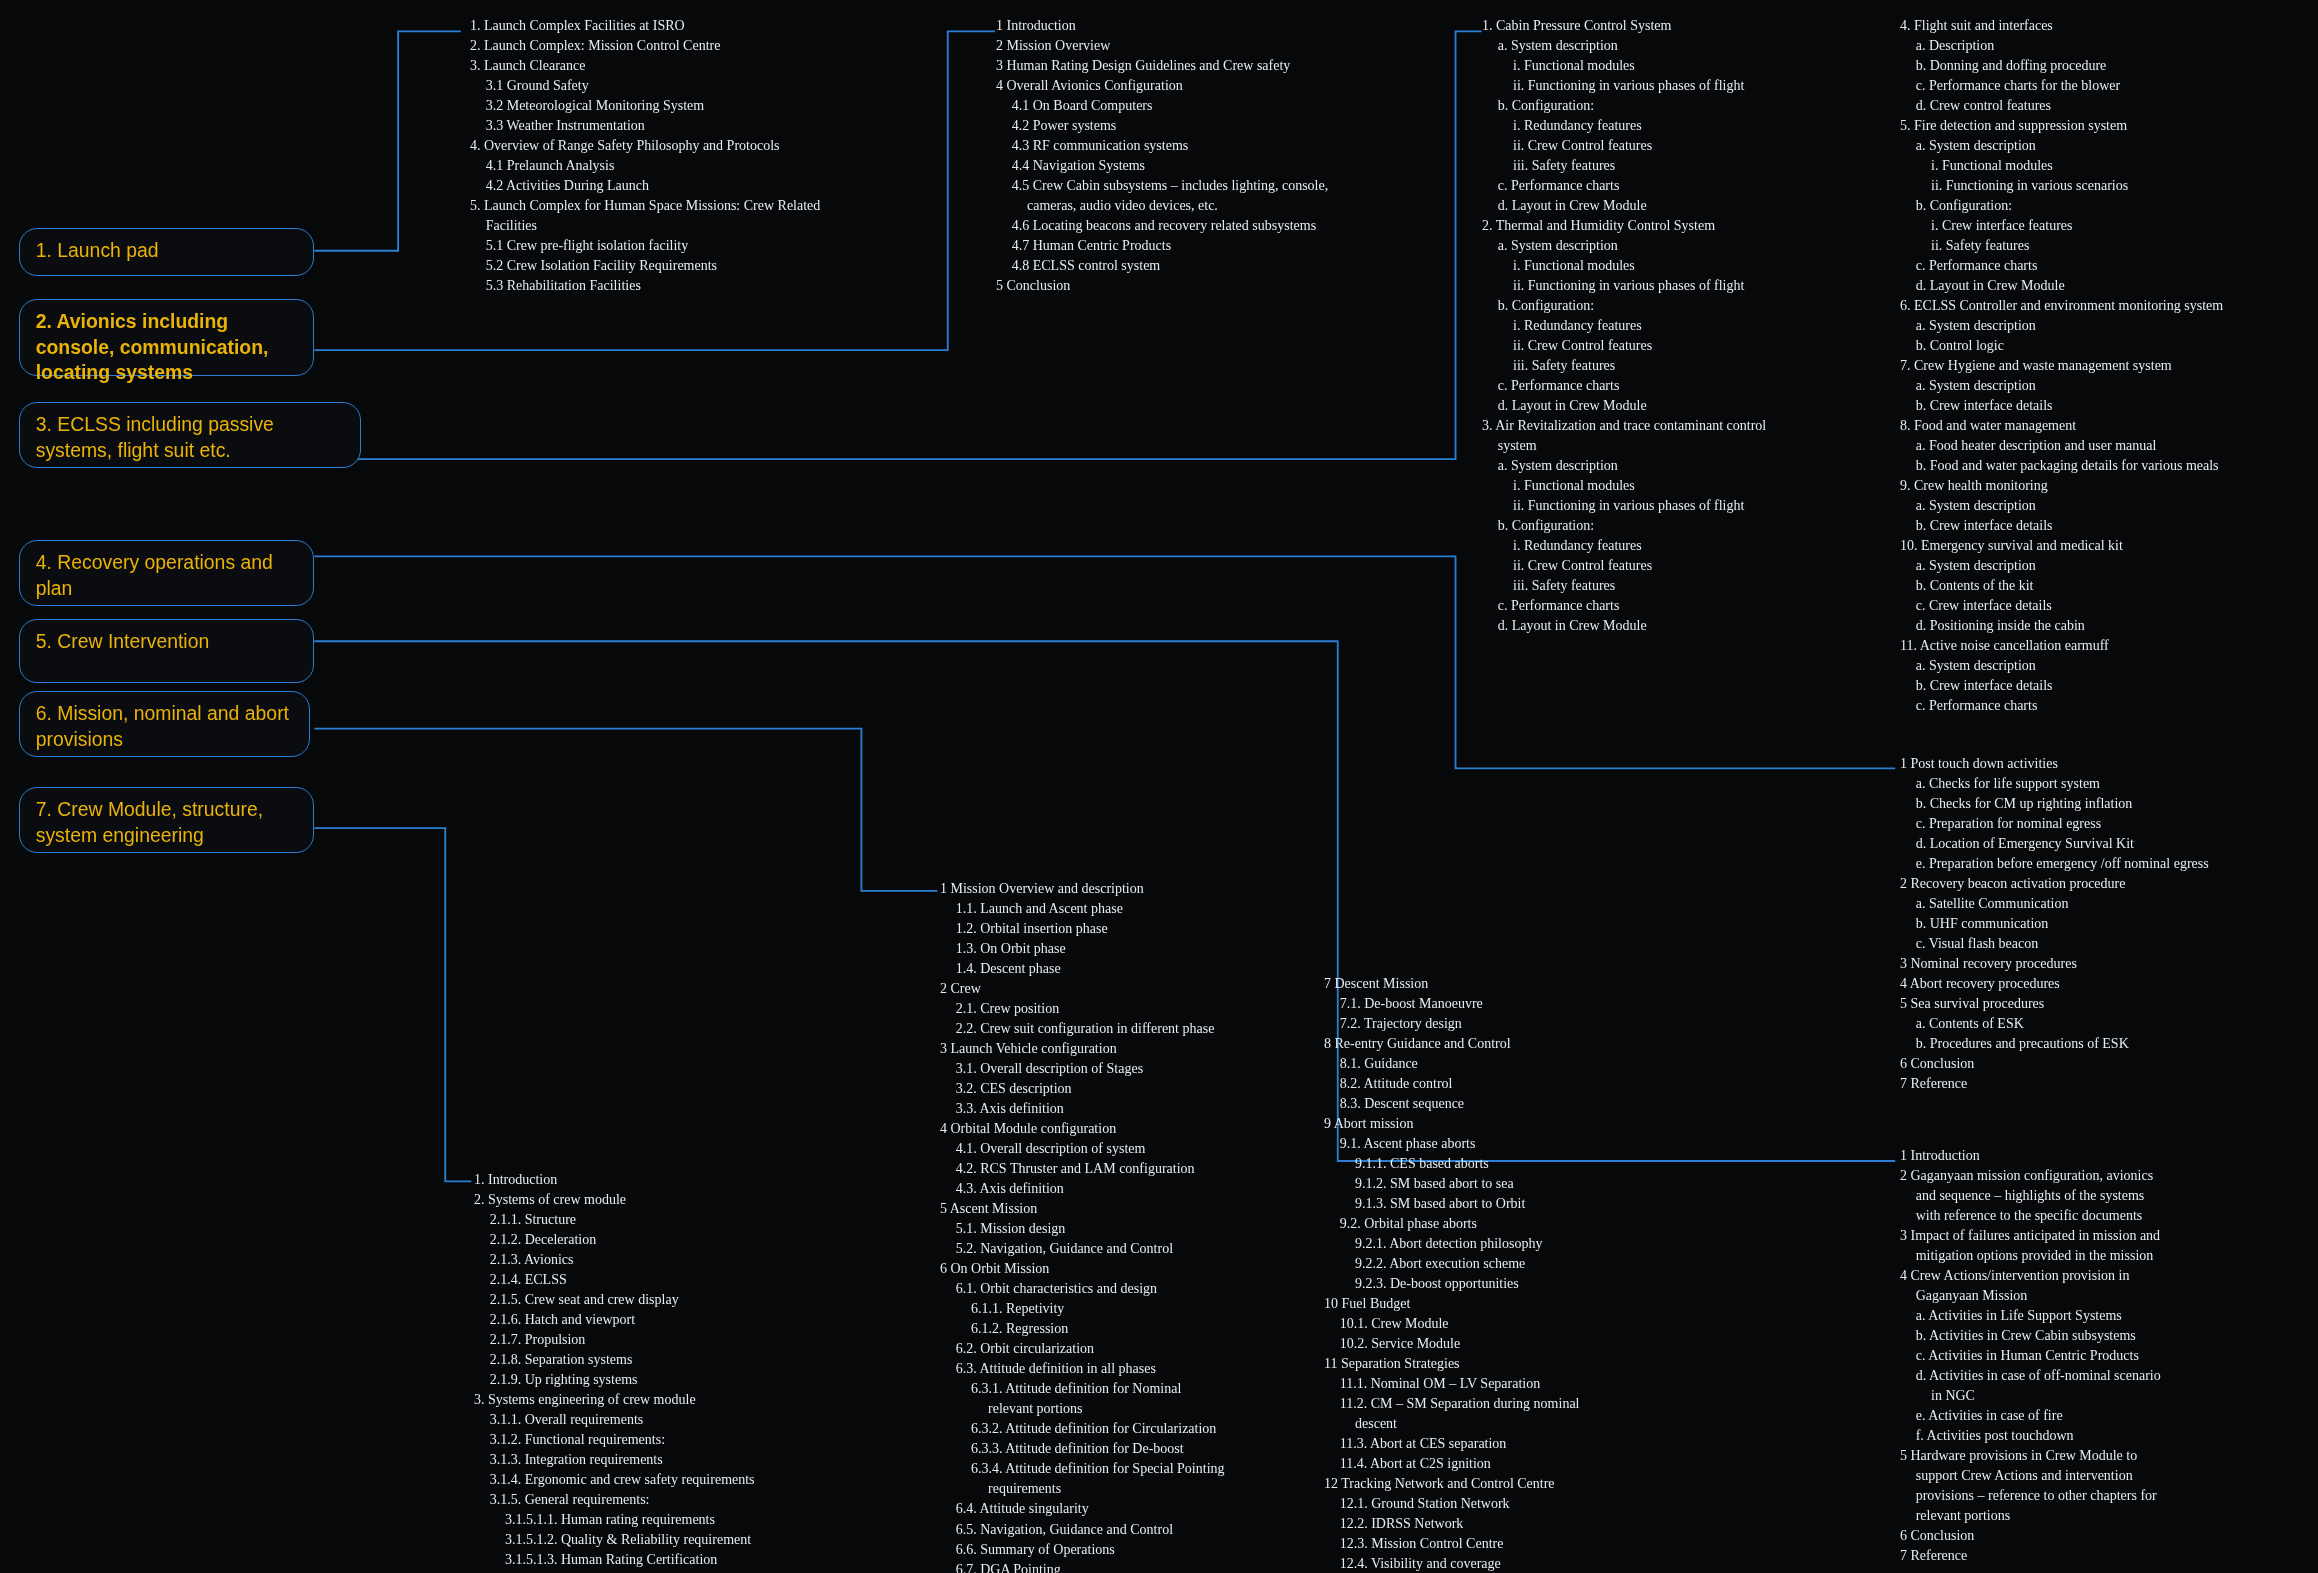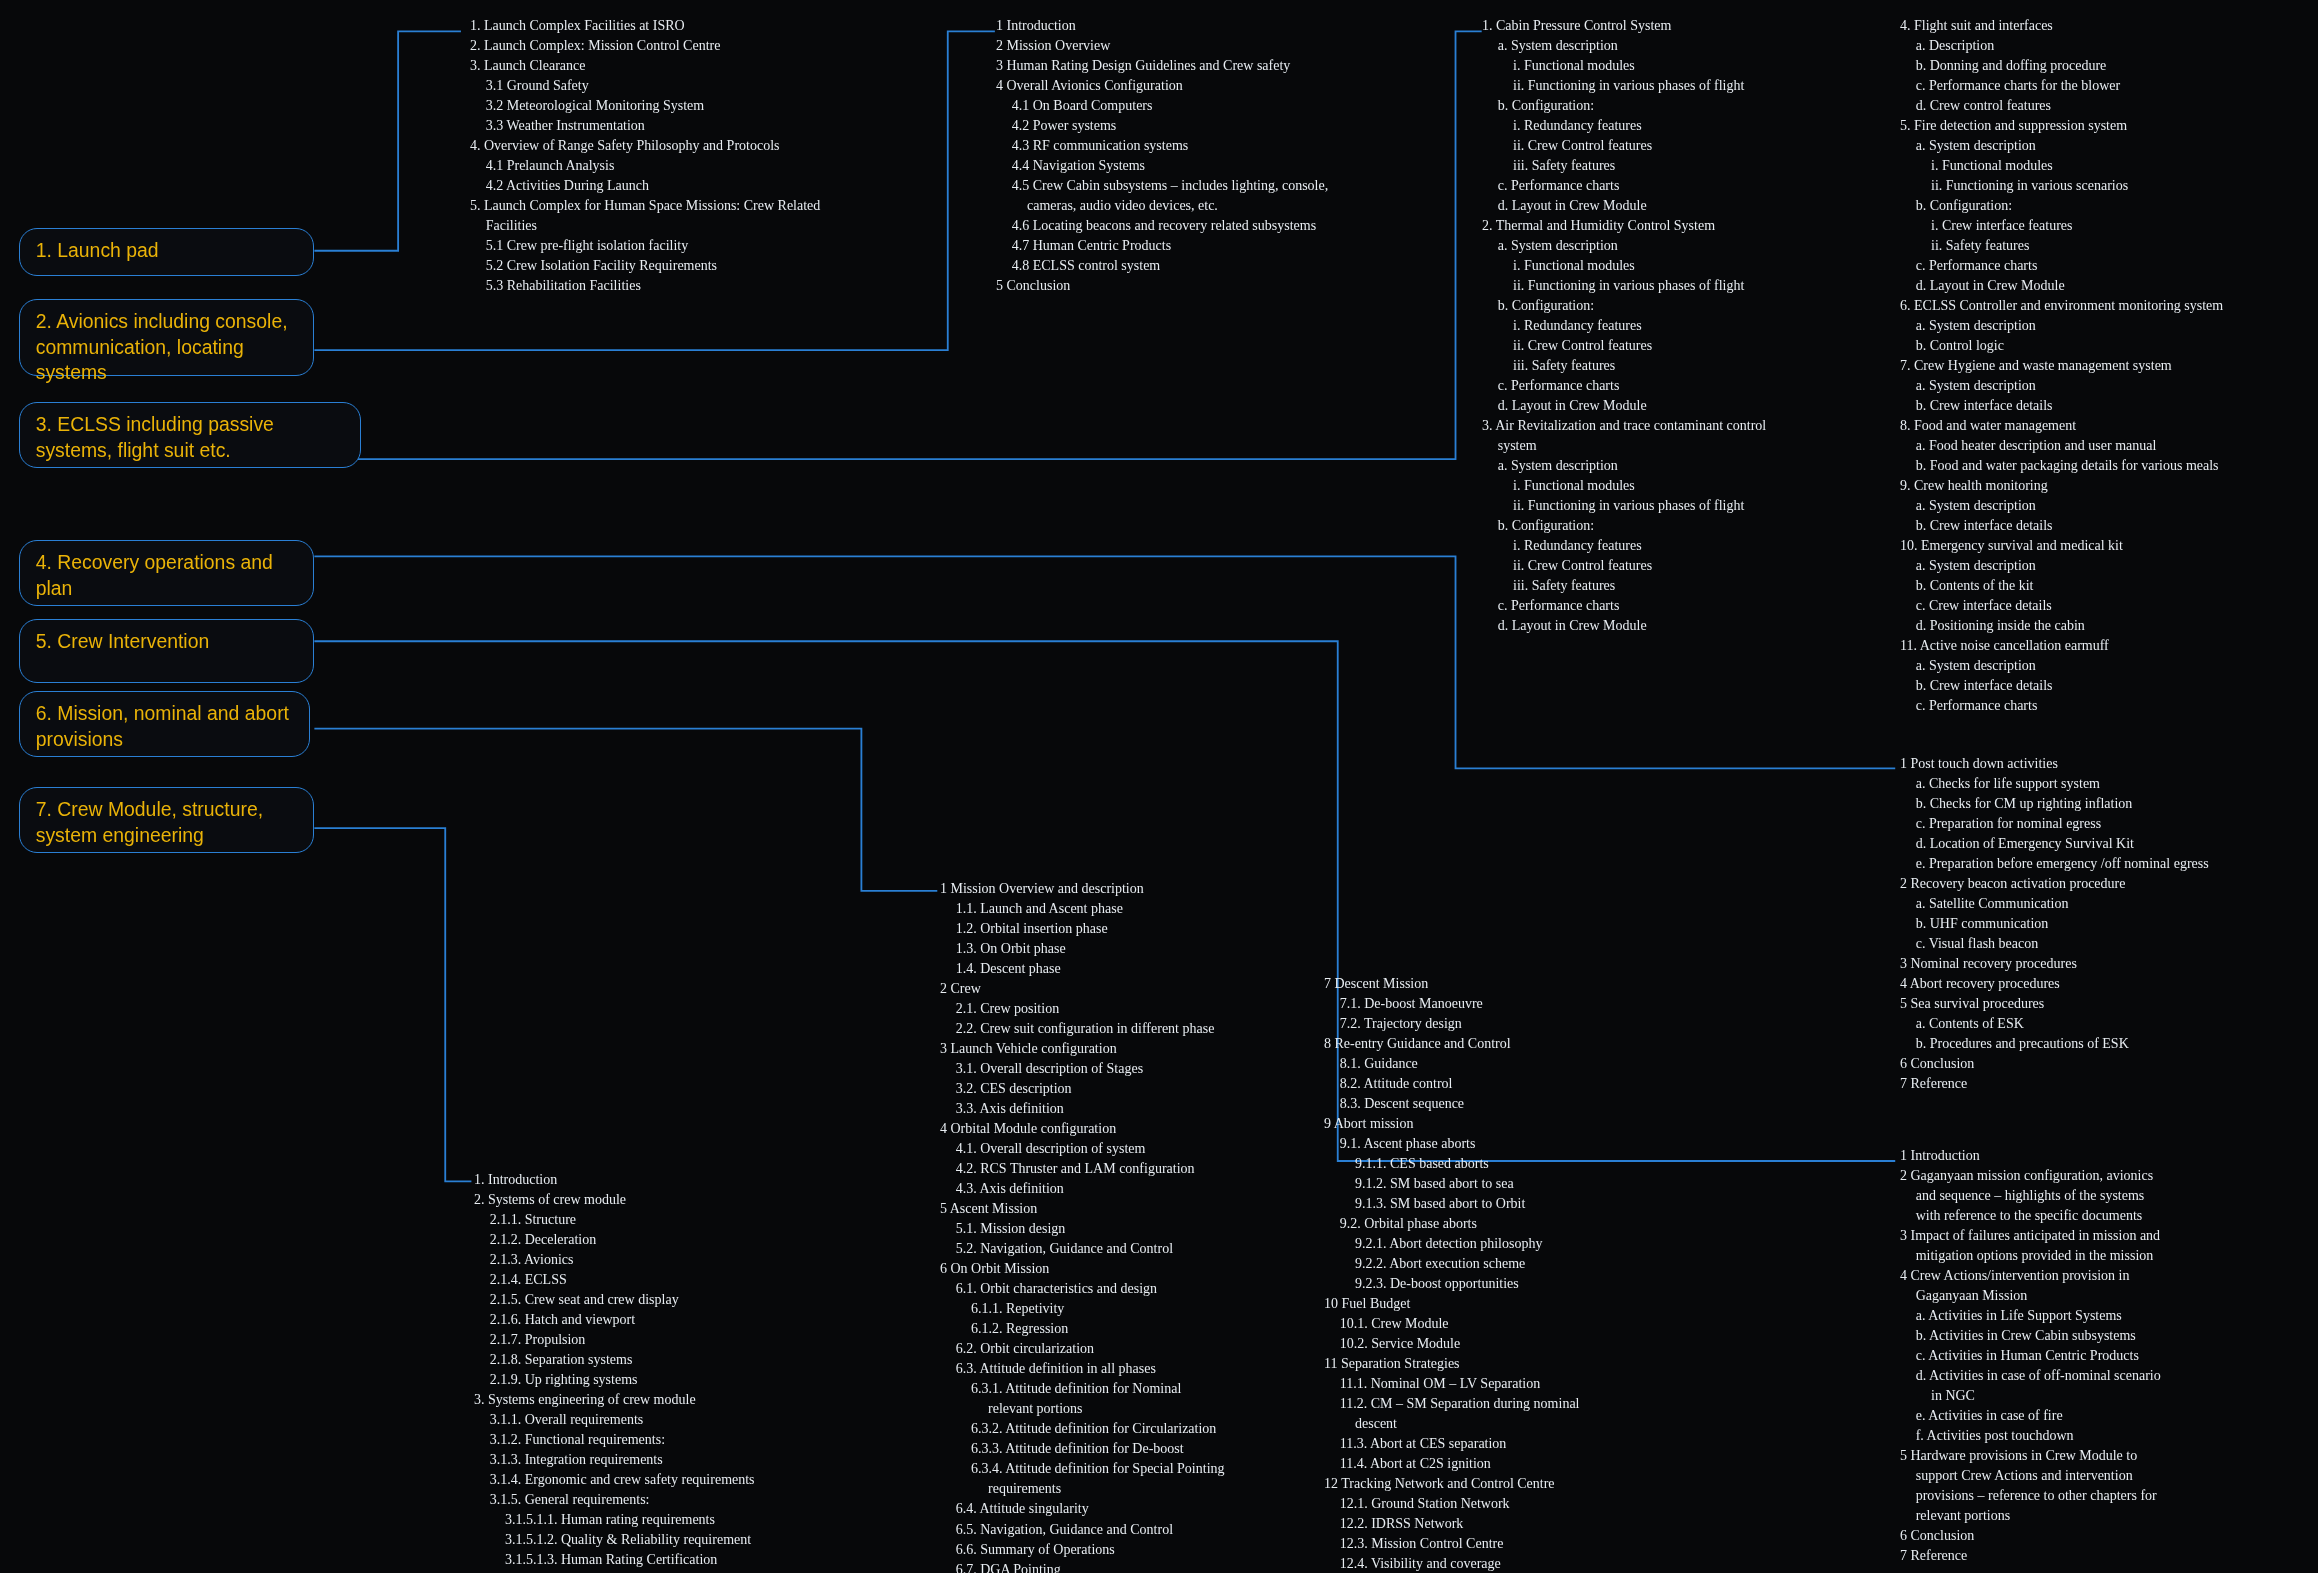--- a/index.html
+++ b/index.html
@@ -73,21 +73,21 @@
       <path d="M600 1392 L1645 1392 L1645 1702 L1790 1702"></path>
 
       <path d="M600 1582 L850 1582 L850 2257 L900 2257"></path>
     </g>
   </svg>
 
   <div class="node" style="left:19px; top:228px; width:295px; height:48px;">
     <span>1. Launch pad</span>
   </div>
 
-  <div class="node" style="left:19px; top:299px; width:295px; height:77px;">
+  <div class="node" style="left:19px; top:299px; width:295px; height:77px;font-weight:bold;">
     <span>2. Avionics including console, communication, locating systems</span>
   </div>
 
   <div class="node" style="left:19px; top:402px; width:342px; height:66px;">
     <span>3. ECLSS including passive systems, flight suit etc.</span>
   </div>
 
   <div class="node" style="left:19px; top:540px; width:295px; height:66px;">
     <span>4. Recovery operations and plan</span>
   </div>

